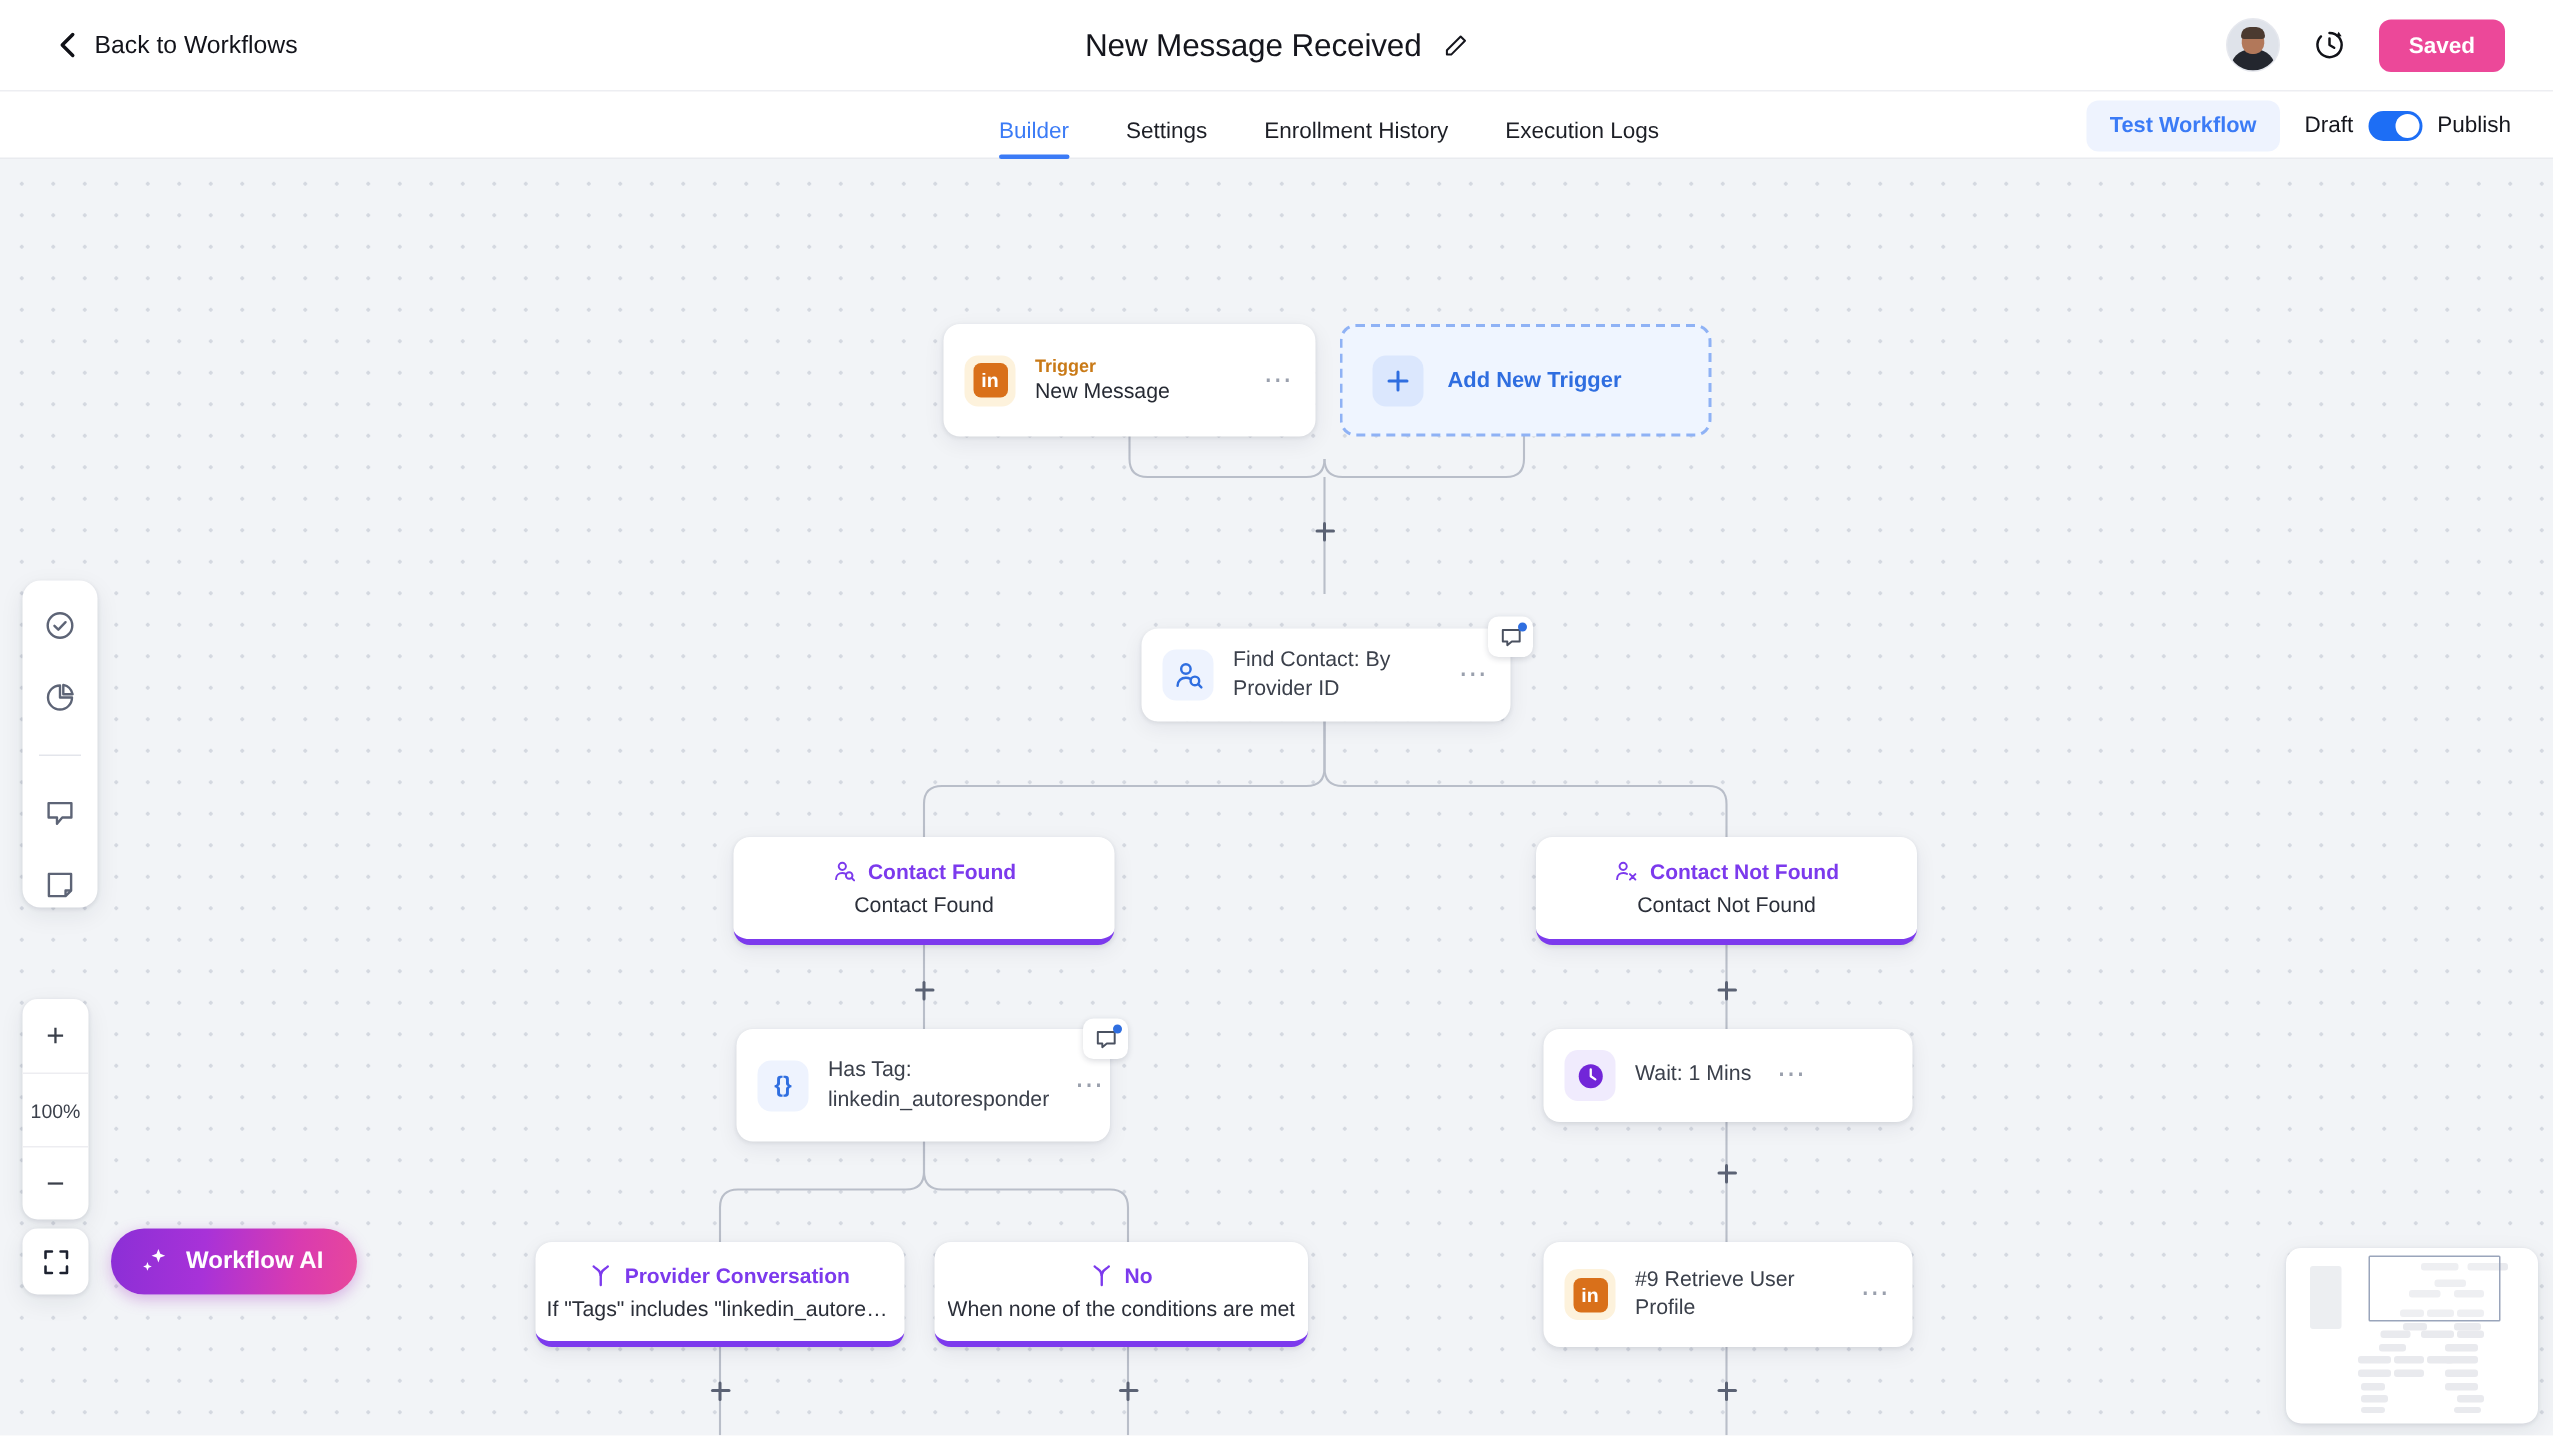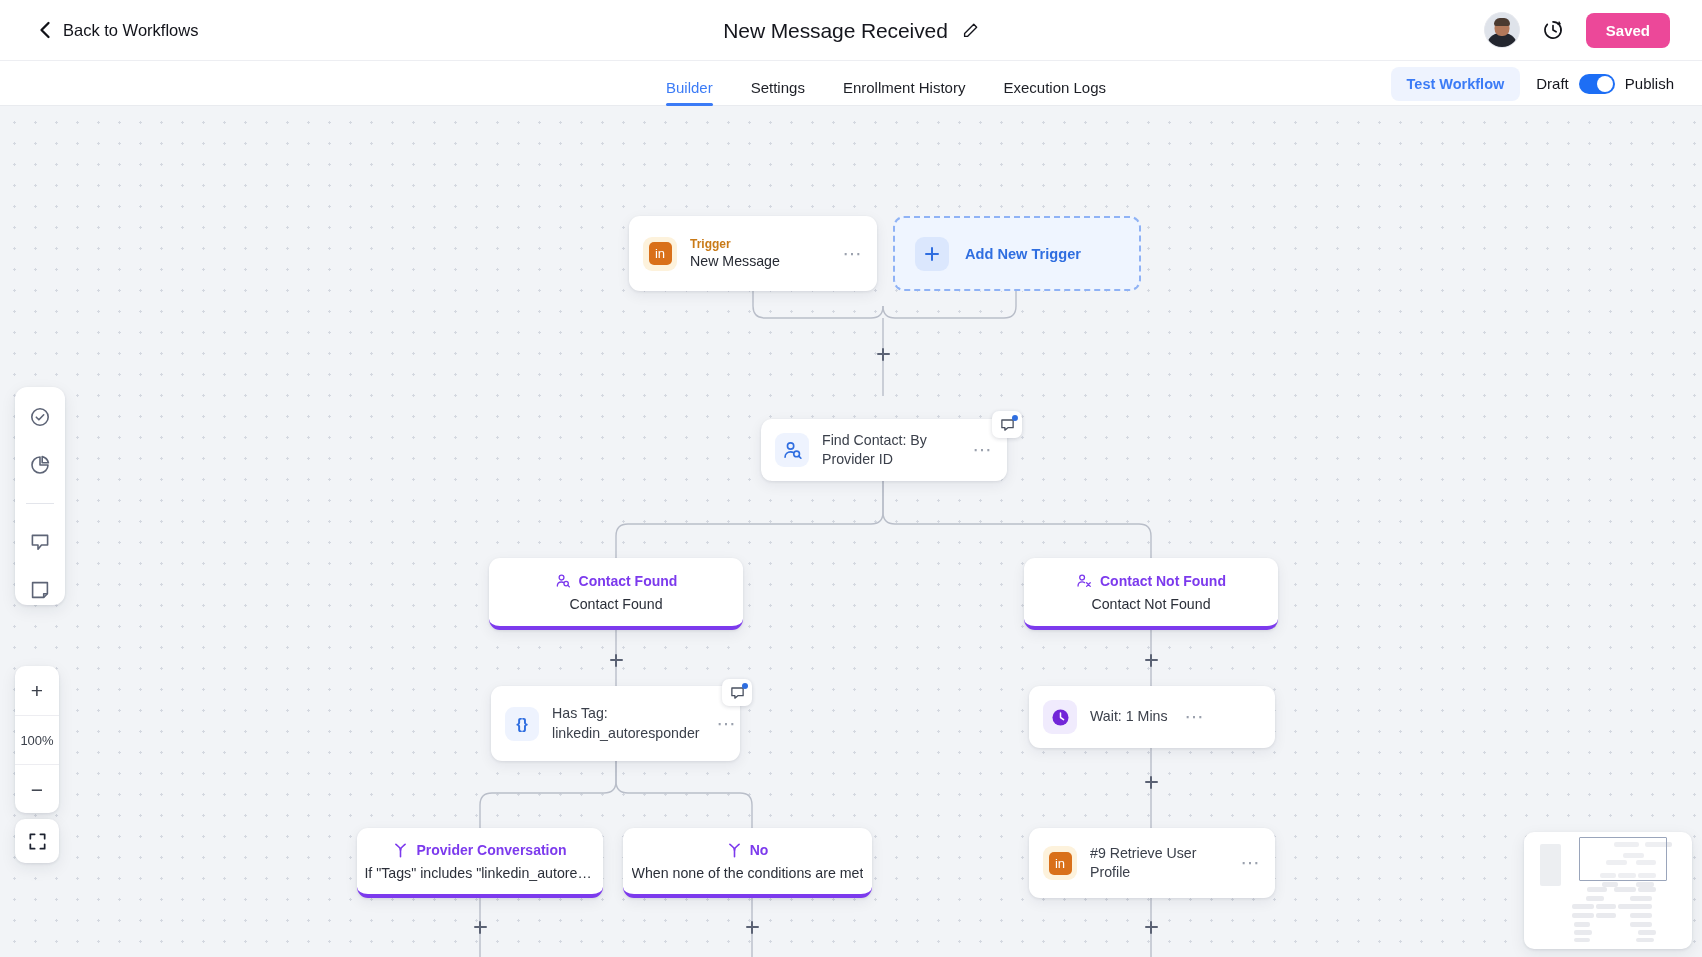--- a/index.html
+++ b/index.html
@@ -107,21 +107,21 @@
     z-index: 6;
   }
   .node-row { display: flex; align-items: center; height: 100%; padding: 0 14px; gap: 13px; }
   .node-ico {
     width: 34px; height: 34px; border-radius: 9px; flex: none;
     display: flex; align-items: center; justify-content: center;
   }
   .ico-li { background: #fdf2dc; }
   .li-sq {
     width: 23px; height: 23px; border-radius: 5px; background: #d9701a;
-    color: #fff; font-size: 13px; font-weight: 400; line-height: 23px;
+    color: #fff; font-size: 13px; font-weight: 700; line-height: 23px;
     text-align: center; font-family: "Liberation Sans", sans-serif;
   }
   .ico-blue { background: #eef3fe; }
   .ico-purple { background: #f0ebfd; }
   .node-text { flex: 1; min-width: 0; }
   .n-title { font-size: 12px; color: #c97a17; font-weight: 600; line-height: 1.25; }
   .n-sub { font-size: 14.2px; color: #262a33; line-height: 1.3; }
   .n-single { font-size: 14.2px; color: #3b404b; line-height: 1.35; white-space: pre-line; }
   .dots {
     color: #9aa0ad; font-size: 19px; letter-spacing: 1.6px; line-height: 0.6;
@@ -486,20 +486,27 @@
       <div class="zoom-cell">100%</div>
       <div class="zoom-cell">
         <span class="zoom-sign">−</span>
       </div>
     </div>
 
     <div class="fit-btn">
       <svg width="21" height="21" viewBox="0 0 22 22" fill="none" stroke="#1d2230" stroke-width="1.8" stroke-linecap="round" stroke-linejoin="round">
         <path d="M3.5 8V3.5H8M14 3.5h4.5V8M18.5 14v4.5H14M8 18.5H3.5V14"></path>
       </svg>
+    </div>
+    <div class="ai-btn">
+      <svg width="22" height="22" viewBox="0 0 22 22" fill="#fff">
+        <path d="M13.6 2.6l1.25 3.3 3.3 1.25-3.3 1.25-1.25 3.3-1.25-3.3L9.05 7.15l3.3-1.25z"></path>
+        <path d="M6.3 11.4l.8 2.1 2.1.8-2.1.8-.8 2.1-.8-2.1-2.1-.8 2.1-.8z"></path>
+      </svg>
+      <span class="ai-label">Workflow AI</span>
     </div>
 
     <div class="minimap">
       <div class="mm-blk" style="left:16px; top:12px; width:21px; height:42px; background:#eceef1;"></div>
       <div class="mm-blk" style="left:90px; top:10px; width:25px; height:5px;"></div>
       <div class="mm-blk" style="left:121px; top:10px; width:27px; height:5px;"></div>
       <div class="mm-blk" style="left:99px; top:21px; width:21px; height:5px;"></div>
       <div class="mm-blk" style="left:82px; top:28px; width:21px; height:5px;"></div>
       <div class="mm-blk" style="left:112px; top:28px; width:20px; height:5px;"></div>
       <div class="mm-blk" style="left:76px; top:41px; width:16px; height:5px;"></div>

